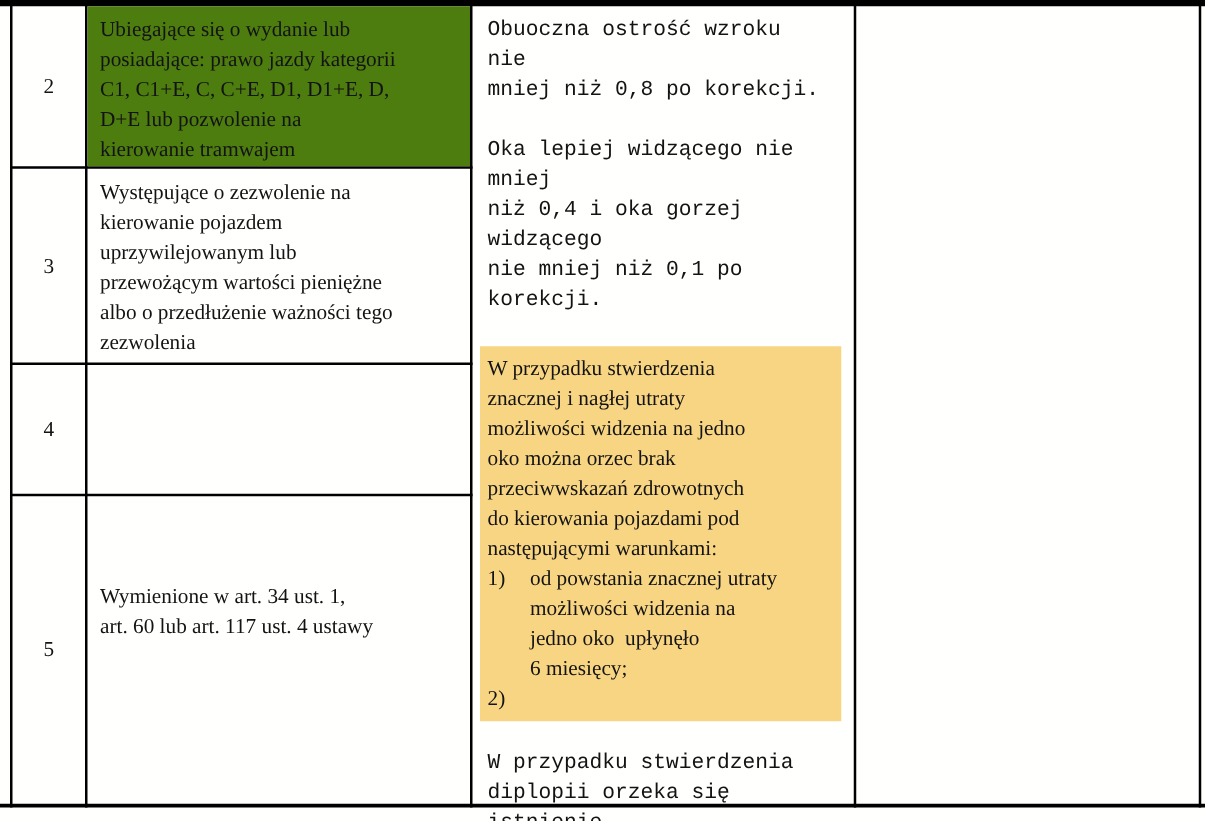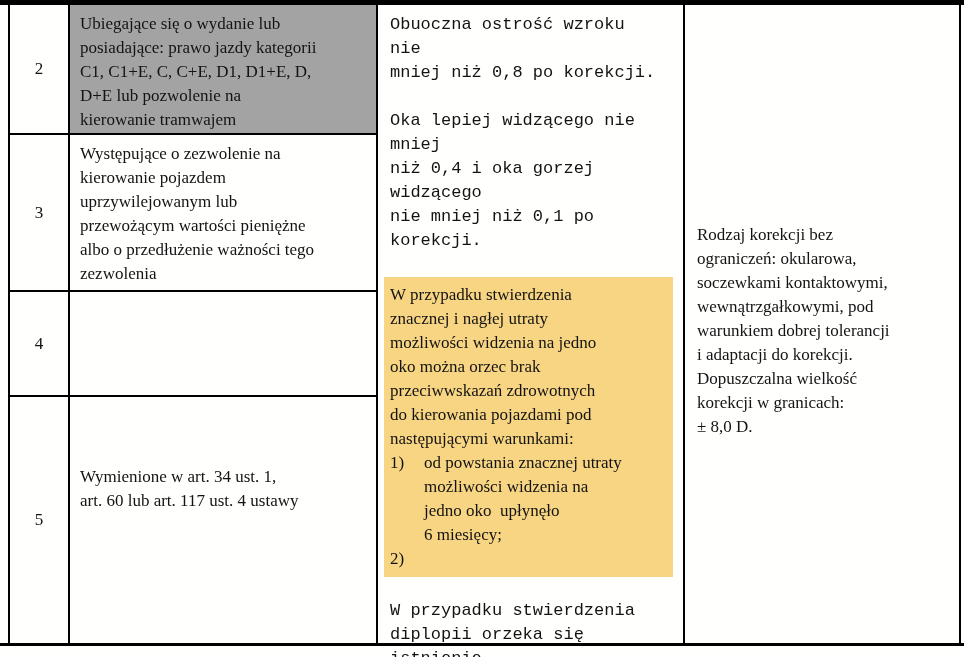--- a/index.html
+++ b/index.html
@@ -71,21 +71,21 @@
   <div class="cell numcell" style="left:10px; top:135px; width:58px; height:155px;">
     <span>3</span>
   </div>
   <div class="cell numcell" style="left:10px; top:292px; width:58px; height:103px;">
     <span>4</span>
   </div>
   <div class="cell numcell" style="left:10px; top:397px; width:58px; height:246px;">
     <span>5</span>
   </div>
 
-  <div class="cell desc-cell" style="left: 70px; top: 5px; width: 306px; height: 128px; background-color: #a3a3a3;">
+  <div class="cell desc-cell" style="left: 70px; top: 5px; width: 306px; height: 128px; background-color: #4d7c0f;">
     <div class="pre">Ubiegające się o wydanie lub
 posiadające: prawo jazdy kategorii
 C1, C1+E, C, C+E, D1, D1+E, D,
 D+E lub pozwolenie na
 kierowanie tramwajem</div>
   </div>
   <div class="cell desc-cell" style="left:70px; top:135px; width:344px; height:155px;">
     <div class="pre">Występujące o zezwolenie na
 kierowanie pojazdem
 uprzywilejowanym lub
@@ -124,25 +124,14 @@
         <span class="marker">2)</span>
       </div>
     </div>
 
     <div class="pre para">W przypadku stwierdzenia
 diplopii orzeka się istnienie
 przeciwwskazań zdrowotnych
 do kierowania pojazdami.</div>
   </div>
 
-  <div class="cell" id="correction-cell" style="left:685px; top:5px; width:274px; height:638px;">
-    <div class="pre">Rodzaj korekcji bez
-ograniczeń: okularowa,
-soczewkami kontaktowymi,
-wewnątrzgałkowymi, pod
-warunkiem dobrej tolerancji
-i adaptacji do korekcji.
-Dopuszczalna wielkość
-korekcji w granicach:
-± 8,0 D.</div>
-  </div>
 
 </div>
 
 </body></html>

